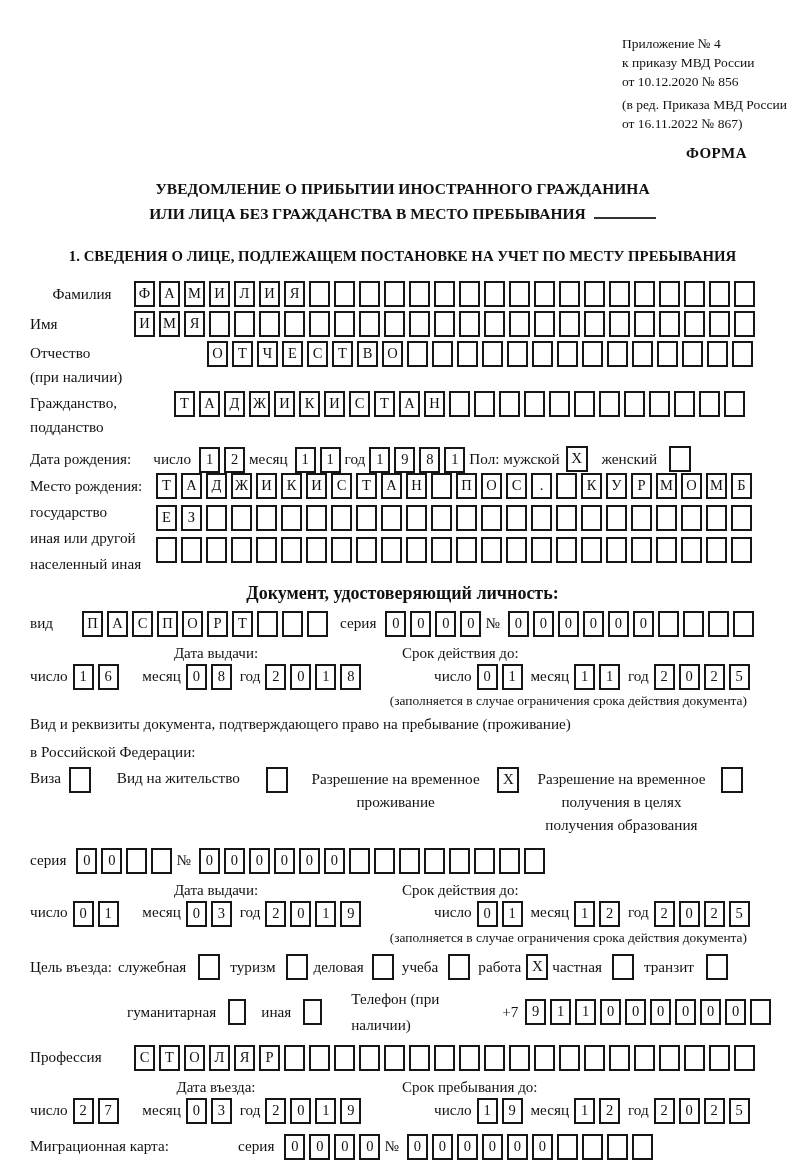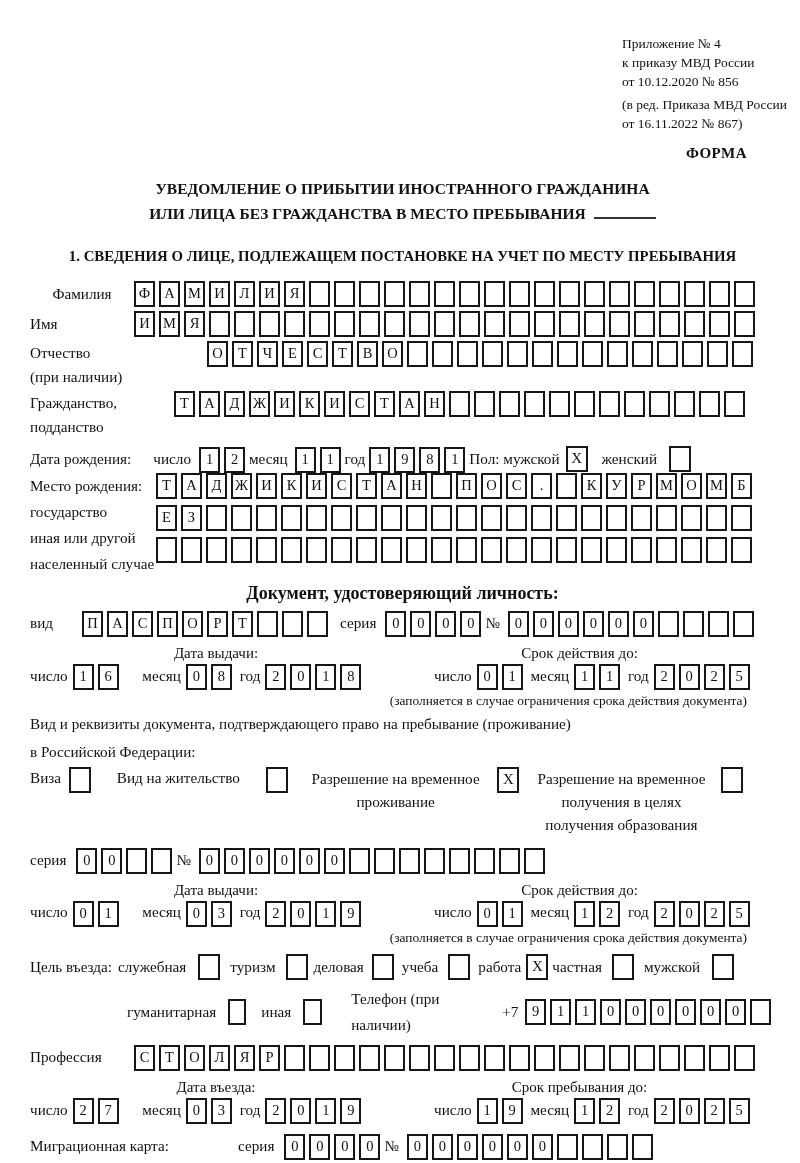--- a/index.html
+++ b/index.html
@@ -21,21 +21,21 @@
         margin-right:4px;text-align:center;font-size:14.5px;line-height:21px;vertical-align:middle;background:#fff;}
   .cb{display:inline-block;box-sizing:border-box;width:22px;height:26px;border:2px solid #161616;
       text-align:center;font-size:15px;line-height:21px;vertical-align:middle;background:#fff;}
   .lh26{line-height:26px;}
   .inl{display:inline-block;vertical-align:top;}
   .center{text-align:center;}
   .bold{font-weight:bold;}
   .mt6{margin-top:6px;} .mt10{margin-top:10px;}
   .dg-hdr{display:flex;font-size:15px;margin-top:8px;}
   .dg-hdr .h1{width:372px;text-align:center;}
-  .dg-hdr .h2{width:355px;text-align:center;}
+  .dg-hdr .h2{width:355px;}
   .dg-row{display:flex;align-items:center;margin-top:2px;}
   .dg{white-space:nowrap;}
   .dg .lbl-s{margin-right:5px;}
   .dg1{width:372px;}
   .note{padding-right:28px;text-align:right;font-size:13.4px;margin-top:3px;}
   .lblcol{line-height:26px;}
   .chkline{display:flex;align-items:flex-start;margin-top:6px;line-height:21px;}
   .chkline .grp{white-space:nowrap;}
   .cgoal{white-space:nowrap;}
 </style>
@@ -108,21 +108,21 @@
       <span>женский</span>
       <span style="width:12px;"></span>
       <span class="cb"></span>
     </div>
 
     <div class="frow" style="margin-bottom:0;">
       <span class="lbl lblcol" style="width:126px;">
         <span>Место рождения:</span><br>
         <span>государство</span><br>
         <span>иная или другой</span><br>
-        <span>населенный случае</span>
+        <span>населенный иная</span>
       </span>
       <span class="inl">
         <div class="cells" style="margin-bottom:6px;"><span class="cell">Т</span><span class="cell">А</span><span class="cell">Д</span><span class="cell">Ж</span><span class="cell">И</span><span class="cell">К</span><span class="cell">И</span><span class="cell">С</span><span class="cell">Т</span><span class="cell">А</span><span class="cell">Н</span><span class="cell"></span><span class="cell">П</span><span class="cell">О</span><span class="cell">С</span><span class="cell">.</span><span class="cell"></span><span class="cell">К</span><span class="cell">У</span><span class="cell">Р</span><span class="cell">М</span><span class="cell">О</span><span class="cell">М</span><span class="cell">Б</span></div>
         <div class="cells" style="margin-bottom:6px;"><span class="cell">Е</span><span class="cell">З</span><span class="cell"></span><span class="cell"></span><span class="cell"></span><span class="cell"></span><span class="cell"></span><span class="cell"></span><span class="cell"></span><span class="cell"></span><span class="cell"></span><span class="cell"></span><span class="cell"></span><span class="cell"></span><span class="cell"></span><span class="cell"></span><span class="cell"></span><span class="cell"></span><span class="cell"></span><span class="cell"></span><span class="cell"></span><span class="cell"></span><span class="cell"></span><span class="cell"></span></div>
         <div class="cells"><span class="cell"></span><span class="cell"></span><span class="cell"></span><span class="cell"></span><span class="cell"></span><span class="cell"></span><span class="cell"></span><span class="cell"></span><span class="cell"></span><span class="cell"></span><span class="cell"></span><span class="cell"></span><span class="cell"></span><span class="cell"></span><span class="cell"></span><span class="cell"></span><span class="cell"></span><span class="cell"></span><span class="cell"></span><span class="cell"></span><span class="cell"></span><span class="cell"></span><span class="cell"></span><span class="cell"></span></div>
       </span>
     </div>
 
     <div class="center bold mt6" style="font-size:18px;">Документ, удостоверяющий личность:</div>
 
@@ -231,21 +231,21 @@
         <span class="cb"></span>
         <span style="width:8px;"></span>
       <span class="cgoal">работа</span>
       <span style="width:5px;"></span>
         <span class="cb">X</span>
         <span style="width:4px;"></span>
       <span class="cgoal">частная</span>
       <span style="width:10px;"></span>
         <span class="cb"></span>
         <span style="width:10px;"></span>
-      <span class="cgoal">мужской</span>
+      <span class="cgoal">транзит</span>
       <span style="width:12px;"></span>
         <span class="cb"></span>
     </div>
 
     <div class="frow lh26" style="align-items:center;margin-top:6px;margin-left:97px;">
       <span>гуманитарная</span>
       <span style="width:14px;"></span>
         <span class="cb"></span>
       <span style="width:18px;"></span>
       <span>иная</span>

